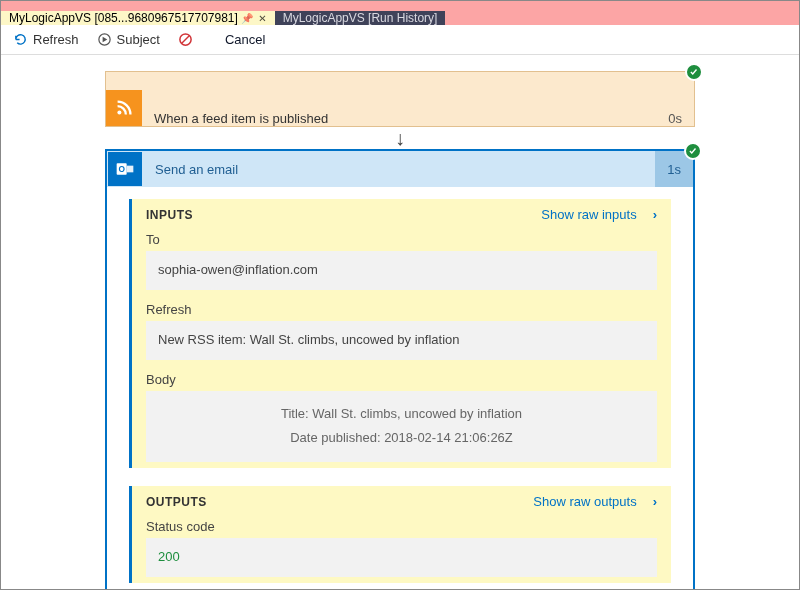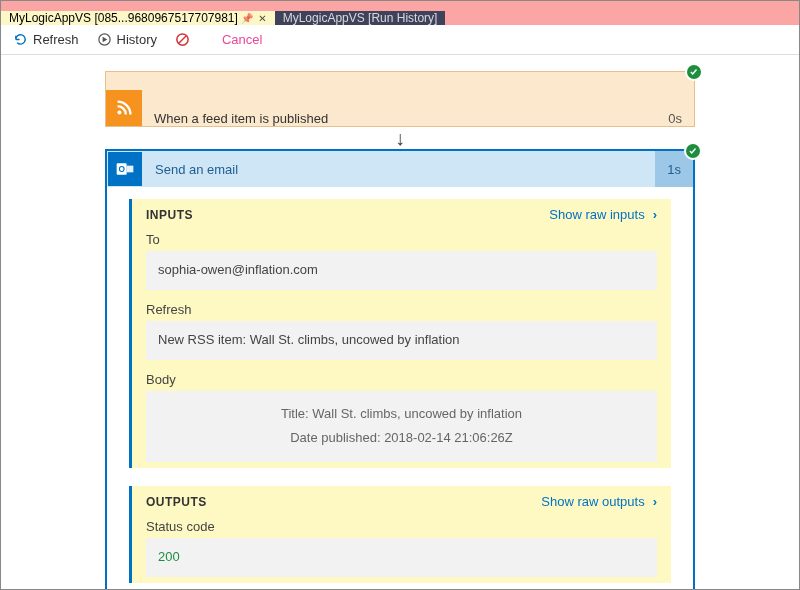--- a/index.html
+++ b/index.html
@@ -47,21 +47,21 @@
       border-bottom: 1px solid #ddd;
     }
     .toolbar-btn {
       display: flex;
       align-items: center;
       gap: 5px;
       font-size: 13px;
       color: #333;
       cursor: pointer;
     }
-    .toolbar-btn.disabled { color: #ec4899; gap: 32px; }
+    .toolbar-btn.disabled { color: #0f172a; gap: 32px; }
     .tbicon { width: 15px; height: 15px; display: inline-block; }
     .content {
       padding: 16px 0 0 0;
       overflow-y: auto;
       height: calc(100% - 52px);
     }
     .card-row {
       display: flex;
       justify-content: center;
       position: relative;
@@ -165,21 +165,21 @@
       font-size: 12px;
       font-weight: 600;
       letter-spacing: 0.5px;
       color: #333;
     }
     .raw-link {
       color: #0072c6;
       font-size: 13px;
       display: flex;
       align-items: flex-end;
-      gap: 8px;
+      gap: 16px;
       cursor: pointer;
     }
     .field {
       padding: 6px 14px;
     }
     .field-label {
       font-size: 13px;
       color: #444;
       margin-bottom: 4px;
     }
@@ -217,21 +217,21 @@
     </span>
     <span>Refresh</span>
   </div>
   <div class="toolbar-btn">
     <span class="tbicon">
       <svg viewBox="0 0 16 16" width="15" height="15">
           <circle cx="8" cy="8" r="6" fill="none" stroke="#555" stroke-width="1.3"></circle>
           <path d="M6 5l5 3-5 3z" fill="#555"></path>
         </svg>
     </span>
-    <span>History</span>
+    <span>Subject</span>
   </div>
   <div class="toolbar-btn disabled">
     <span class="tbicon">
       <svg viewBox="0 0 16 16" width="15" height="15">
           <circle cx="8" cy="8" r="6" fill="none" stroke="#d13438" stroke-width="1.6"></circle>
           <line x1="4" y1="12" x2="12" y2="4" stroke="#d13438" stroke-width="1.6"></line>
         </svg>
     </span>
     <span>Cancel</span>
   </div>

